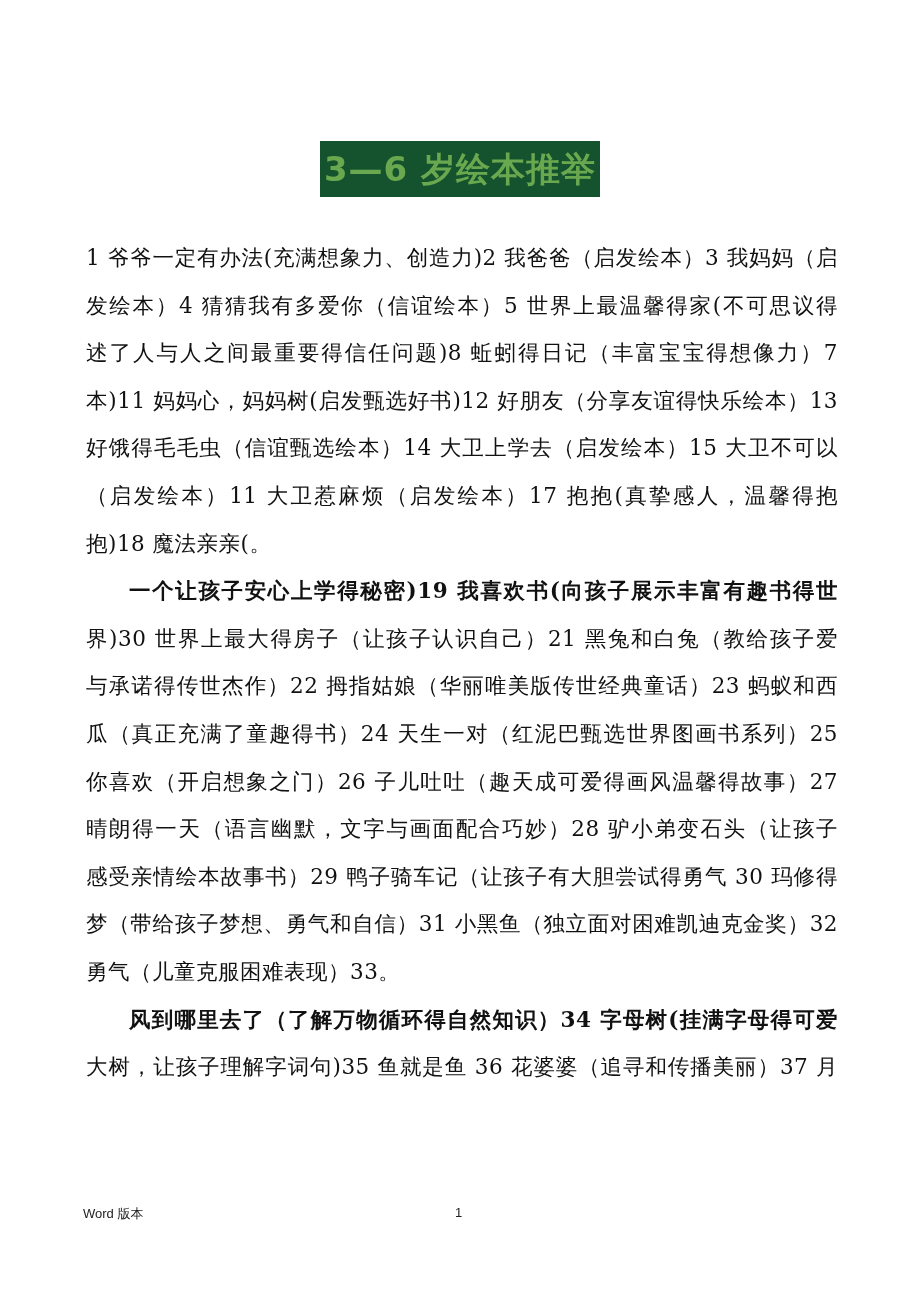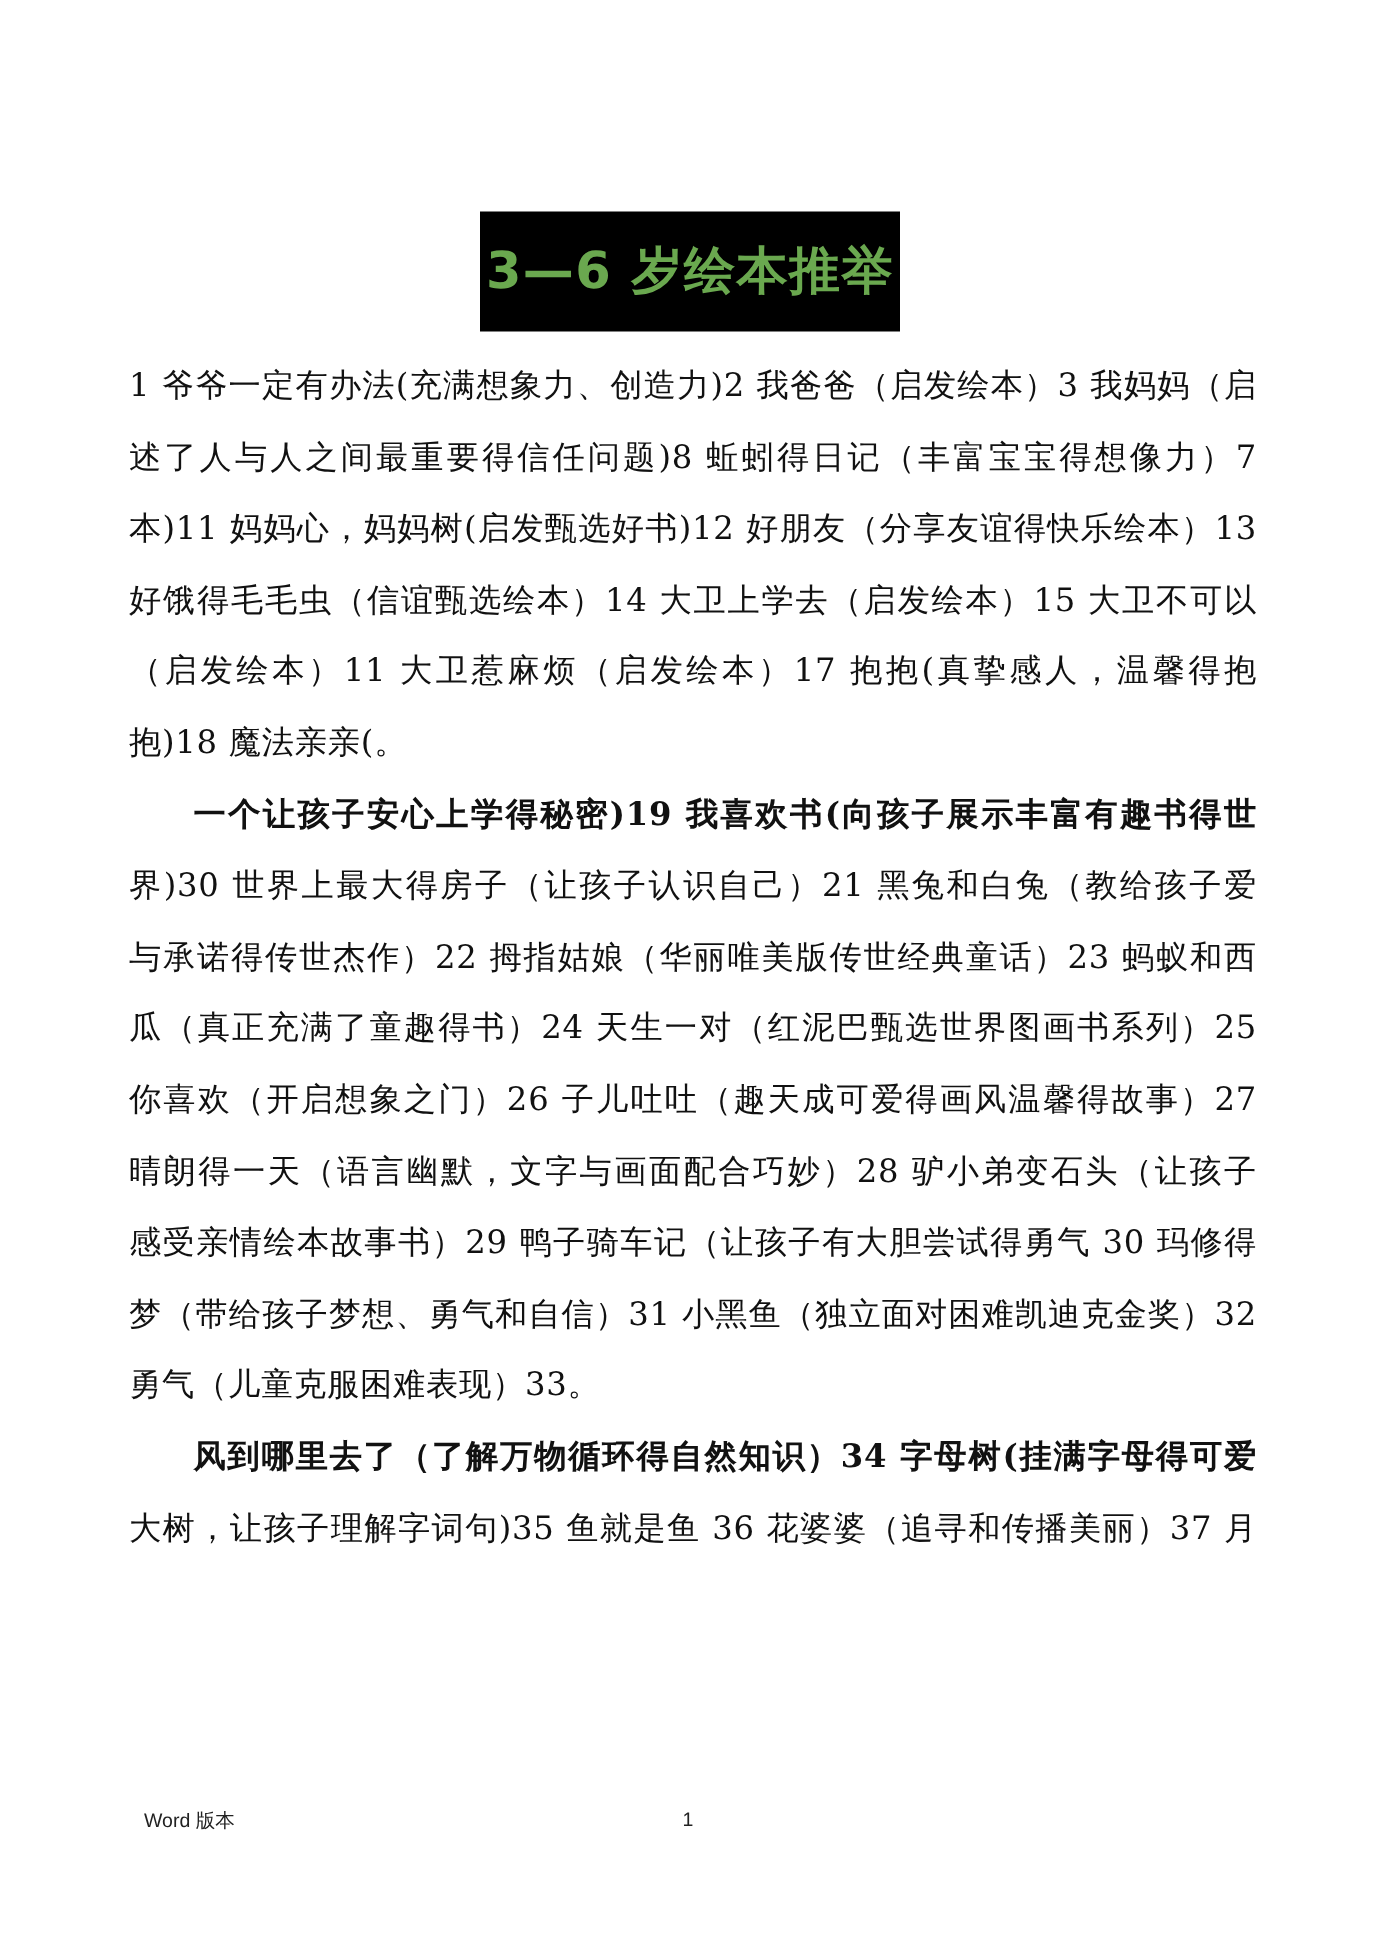--- a/index.html
+++ b/index.html
@@ -24,27 +24,27 @@
     }
     .title-wrap {
       position: absolute;
       top: 141px;
       left: 0;
       width: 920px;
       text-align: center;
     }
     .title {
       display: inline-block;
-      background: #000000;
+      background: #14532d;
       color: #6aa84f;
       font-family: "DejaVu Sans", "Liberation Sans", sans-serif;
       font-weight: bold;
       font-size: 34px;
       line-height: 48px;
-      padding: 16px 4px;
+      padding: 4px 4px;
       letter-spacing: 1px;
     }
     .body-text {
       position: absolute;
       left: 86px;
       top: 238px;
       width: 752px;
     }
     .line {
       height: 47.6px;
@@ -67,40 +67,40 @@
       top: 1205px;
       left: 0;
       width: 920px;
       font-family: "Liberation Sans", "DejaVu Sans", sans-serif;
       font-size: 13px;
       color: #222222;
     }
     .footer-left {
       position: absolute;
       left: 83px;
-      margin-left: 13px;
     }
     .footer-page {
       position: absolute;
       left: 455px;
     }
   </style>
 </head>
 <body>
 
 <div class="page">
 
   <div class="title-wrap">
     <span class="title">3—6 岁绘本推举</span>
   </div>
 
   <div class="body-text">
 
     <div>
       <div class="line">1 爷爷一定有办法(充满想象力、创造力)2 我爸爸（启发绘本）3 我妈妈（启</div>
+      <div class="line">发绘本）4 猜猜我有多爱你（信谊绘本）5 世界上最温馨得家(不可思议得</div>
       <div class="line">述了人与人之间最重要得信任问题)8 蚯蚓得日记（丰富宝宝得想像力）7</div>
       <div class="line">本)11 妈妈心，妈妈树(启发甄选好书)12 好朋友（分享友谊得快乐绘本）13</div>
       <div class="line">好饿得毛毛虫（信谊甄选绘本）14 大卫上学去（启发绘本）15 大卫不可以</div>
       <div class="line">（启发绘本）11 大卫惹麻烦（启发绘本）17 抱抱(真挚感人，温馨得抱</div>
       <div class="line last">抱)18 魔法亲亲(。</div>
     </div>
 
     <div>
       <div class="line indent">一个让孩子安心上学得秘密)19 我喜欢书(向孩子展示丰富有趣书得世</div>
       <div class="line">界)30 世界上最大得房子（让孩子认识自己）21 黑兔和白兔（教给孩子爱</div>

